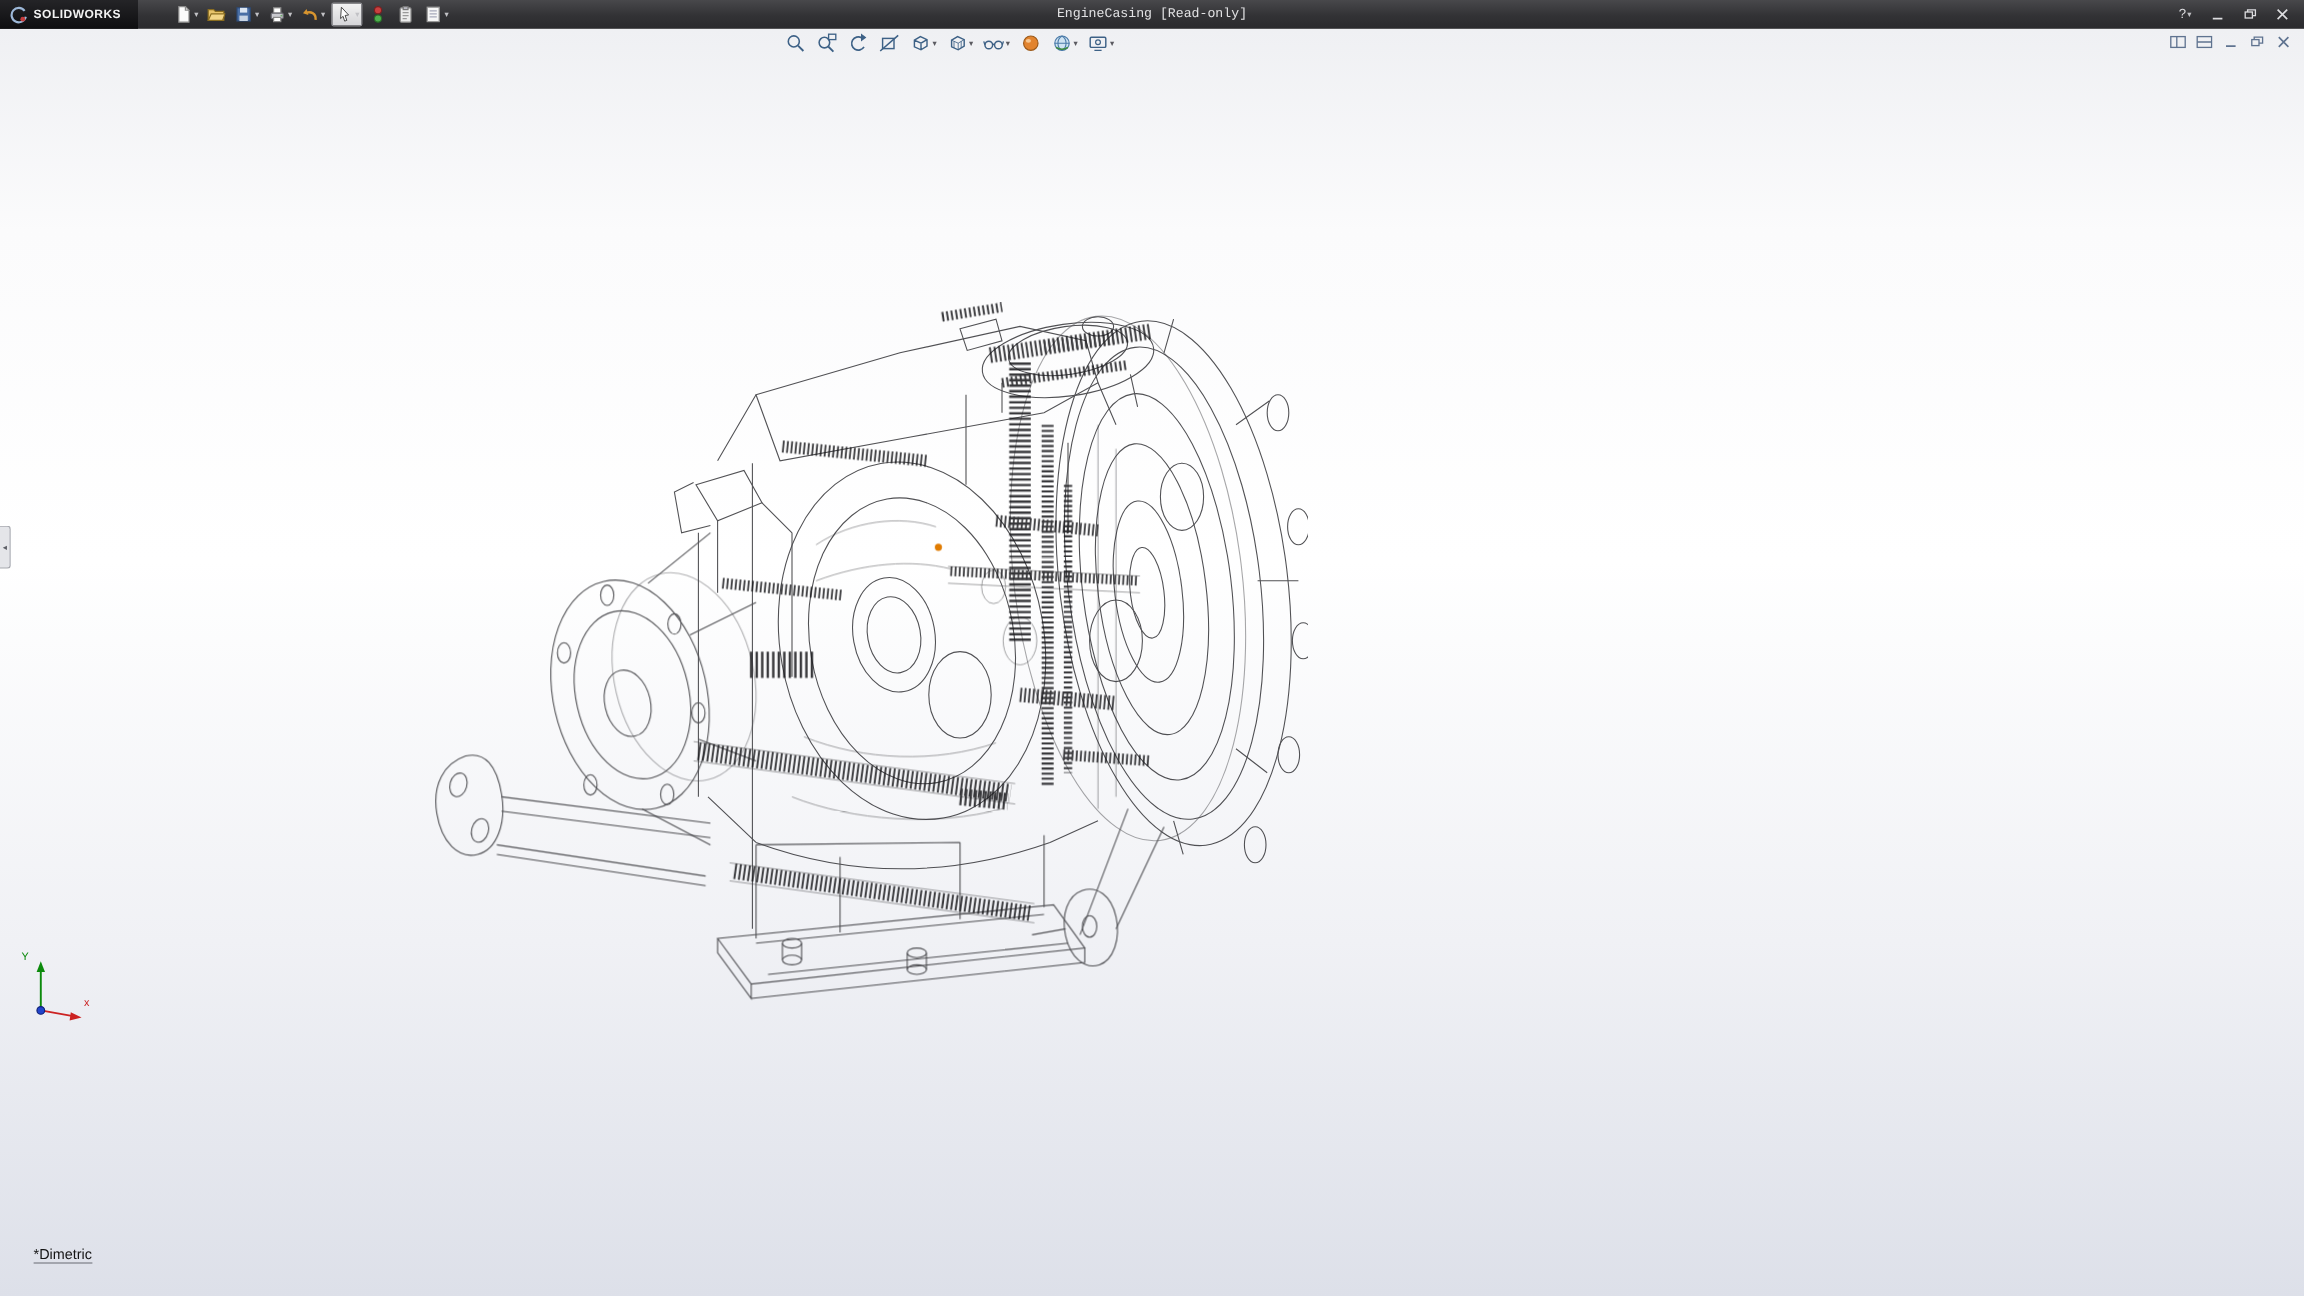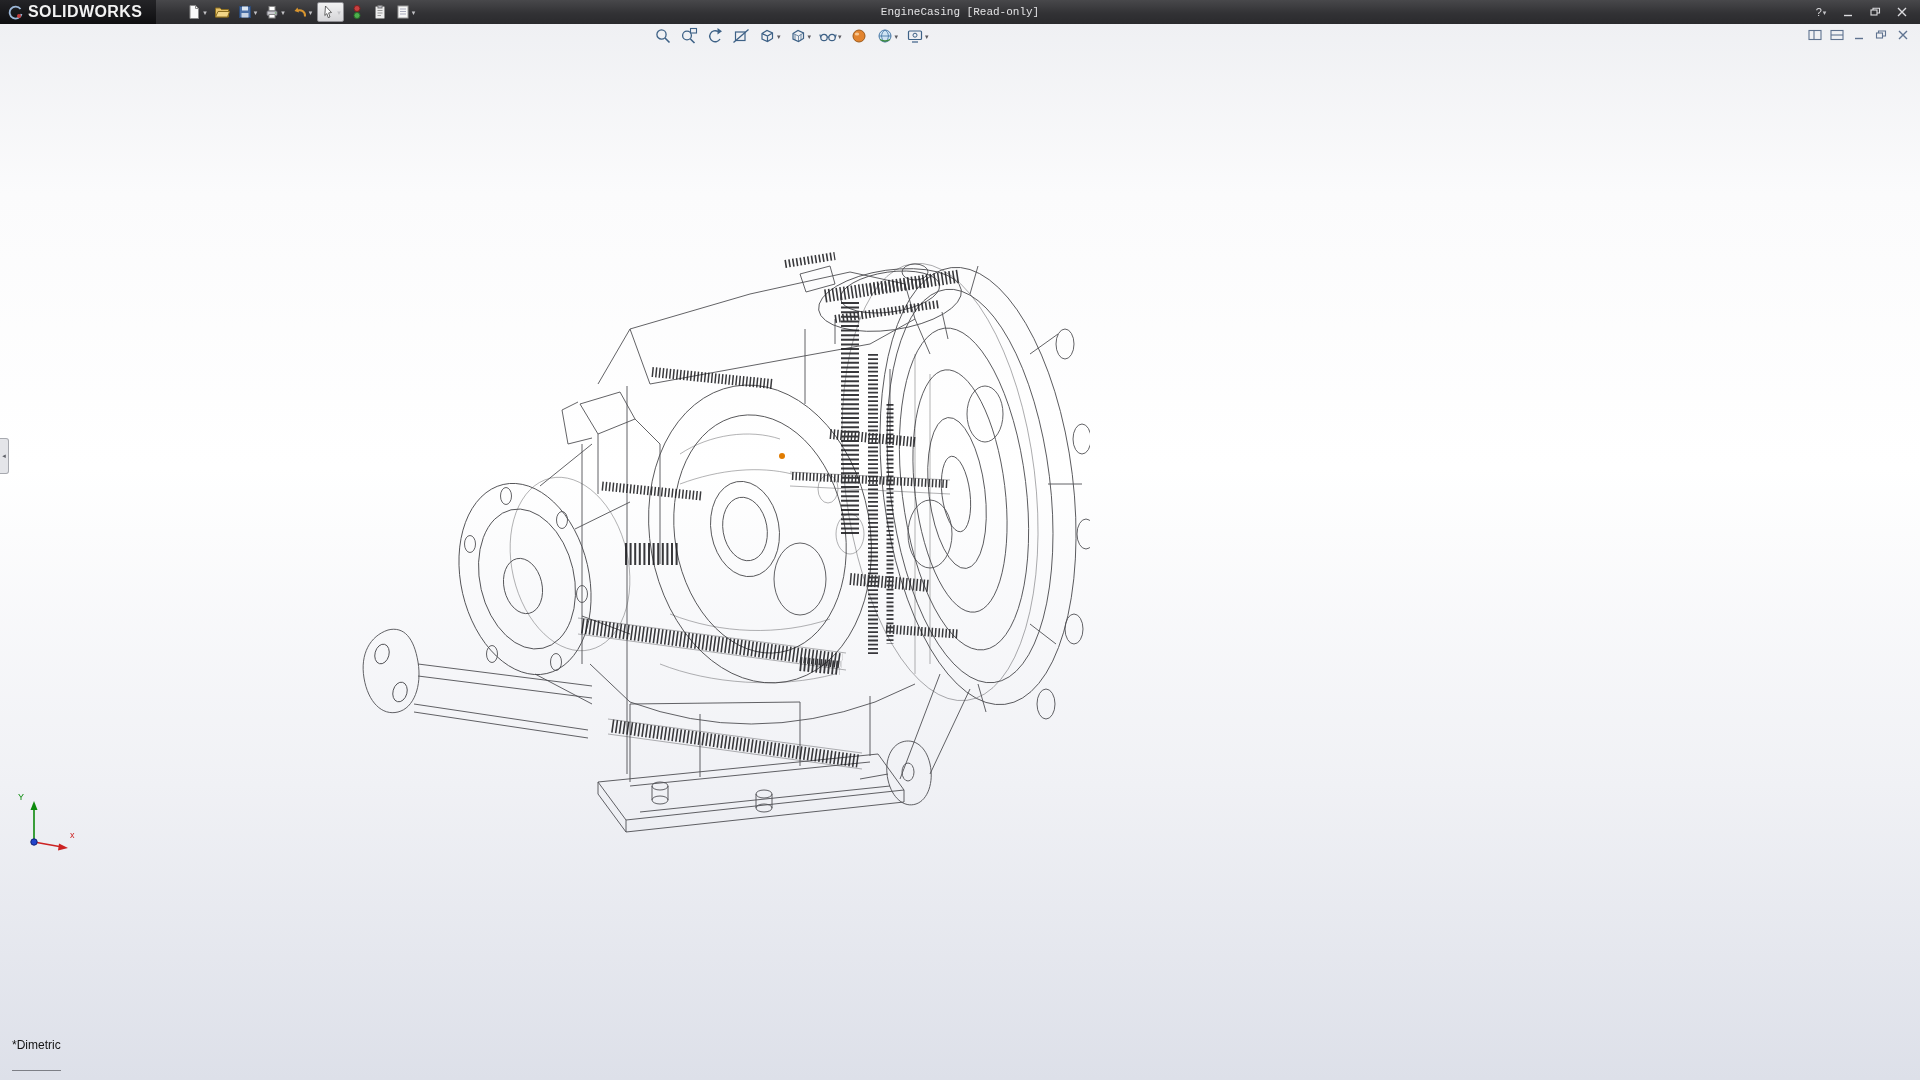--- a/index.html
+++ b/index.html
@@ -5,21 +5,21 @@
   * { margin:0; padding:0; box-sizing:border-box; }
   html,body { width:1920px; height:1080px; overflow:hidden;
     font-family:"Liberation Sans", sans-serif; background:#ffffff; }
 
   
   .titlebar { position:fixed; top:0; left:0; width:1920px; height:24px;
     background:linear-gradient(180deg,#48484b 0%,#323235 55%,#2a2a2d 100%);
     display:flex; align-items:center; z-index:20; }
   .logo { height:24px; display:flex; align-items:center; gap:5px;
     padding:0 14px 0 8px; background:linear-gradient(180deg,#242427,#0e0e10); }
-  .brand { color:#f2f2f2; font-weight:bold; font-size:16px; letter-spacing:.4px; }
+  .brand { color:#f2f2f2; font-weight:bold; font-size:10px; letter-spacing:.4px; }
   .tb { display:flex; align-items:center; margin-left:28px; gap:3px; }
   .tb-btn { display:flex; align-items:center; height:20px; padding:0 2px; border-radius:2px; }
   .tb-btn.selected { background:linear-gradient(#f2f2f2,#d5d5d8); border:1px solid #8d8d92; }
   .dd { color:#c2c2c6; font-size:7px; margin-left:1px; line-height:1; }
   .win-title { position:absolute; left:50%; transform:translateX(-50%);
     color:#e2e2e4; font-size:11px; white-space:nowrap;font-family:Liberation Mono, monospace; }
   .win-ctrls { margin-left:auto; display:flex; align-items:center; gap:3px; padding-right:6px; }
   .wc-btn { min-width:24px; height:18px; display:flex; align-items:center;
     justify-content:center; color:#dcdcdf; font-size:11px; border-radius:2px; }
 
@@ -40,22 +40,22 @@
     background:#e4e5e9; border:1px solid #a7a9af; border-left:none;
     border-radius:0 3px 3px 0; display:flex; align-items:center;
     justify-content:center; color:#5c5e66; font-size:7px; }
 
   .wireframe { position:absolute; left:330px; top:210px; }
 
   .triad { position:absolute; left:20px; top:772px; width:64px; height:66px; }
   .triad .axis-y { position:absolute; left:-2px; top:-4px; color:#0c8a0c; font-size:9px; }
   .triad .axis-x { position:absolute; left:50px; top:34px; color:#cc2222; font-size:9px; }
 
-  .orient { position:absolute; left:12px; top:1014px; font-size:12px;
-    color:#141414; border-bottom:1px solid #7d7f86; padding-bottom:18px;text-align:right; }
+  .orient { position:absolute; left:28px; top:1014px; font-size:12px;
+    color:#141414; border-bottom:1px solid #7d7f86; padding-bottom:0;text-align:right; }
 
   svg { display:block; }
 </style>
 </head>
 <body>
 
 <header class="titlebar">
   <div class="logo">
     <svg width="15" height="15" viewBox="0 0 15 15">
       <path d="M12.5,4 A6,6 0 1 0 13.5,9" stroke="#9db8d8" stroke-width="1.8" fill="none"></path>

